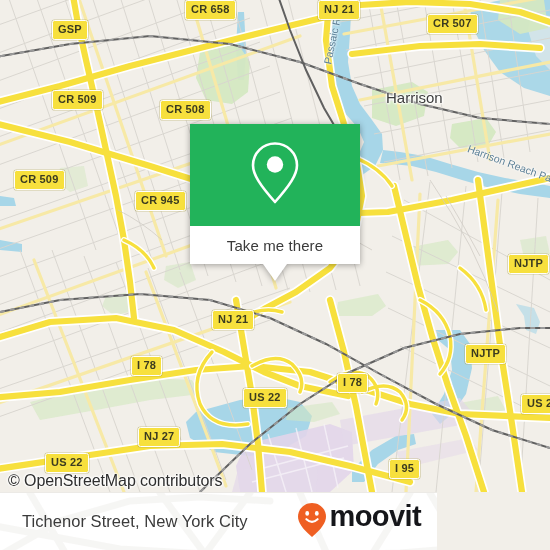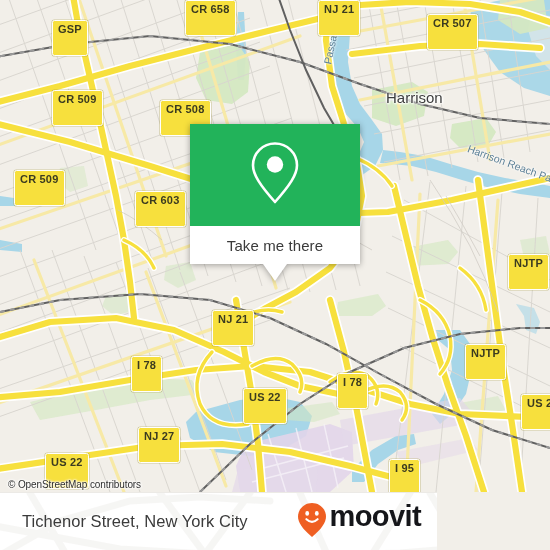--- a/index.html
+++ b/index.html
@@ -16,38 +16,38 @@
     position: absolute; left: 0; top: 0;
     width: 550px; height: 492px;
     background: #f2efe9;
     overflow: hidden;
   }
   #map svg { position: absolute; left: 0; top: 0; }
 
   .attrib {
     position: absolute;
     left: 8px; bottom: 2px;
-    font-size: 10px;
+    font-size: 16px;
     color: #2e2e2e;
     letter-spacing: -0.1px;
     z-index: 40;
     text-shadow: 0 0 2px #fff, 0 0 3px #fff, 1px 0 2px #fff, -1px 0 2px #fff;
   }
 
   
   .shield {
     position: absolute;
     background: #f7e03d;
     border: 1.6px solid #ffffff;
     border-radius: 2.5px;
     color: #3b3b20;
     font-size: 11px;
     font-weight: bold;
     line-height: 1;
-    padding: 3px 5px 20px 5px;
+    padding: 3px 5px 4px 5px;
     letter-spacing: 0.2px;
     white-space: nowrap;
     z-index: 25;
     box-shadow: 0 0 0 0.6px rgba(160,150,60,.45);
   }
 
   
   .place-label {
     position: absolute;
     font-size: 15px;
@@ -371,21 +371,21 @@
     </svg>
 
     <div id="shields-layer">
         <div class="shield" style="left: 52px; top: 20px;">GSP</div>
         <div class="shield" style="left: 185px; top: 0px;">CR 658</div>
         <div class="shield" style="left: 318px; top: 0px;">NJ 21</div>
         <div class="shield" style="left: 427px; top: 14px;">CR 507</div>
         <div class="shield" style="left: 52px; top: 90px;">CR 509</div>
         <div class="shield" style="left: 160px; top: 100px;">CR 508</div>
         <div class="shield" style="left: 14px; top: 170px;">CR 509</div>
-        <div class="shield" style="left: 135px; top: 191px;">CR 603</div>
+        <div class="shield" style="left: 135px; top: 191px;">CR 945</div>
         <div class="shield" style="left: 508px; top: 254px;">NJTP</div>
         <div class="shield" style="left: 212px; top: 310px;">NJ 21</div>
         <div class="shield" style="left: 465px; top: 344px;">NJTP</div>
         <div class="shield" style="left: 131px; top: 356px;">I 78</div>
         <div class="shield" style="left: 337px; top: 373px;">I 78</div>
         <div class="shield" style="left: 243px; top: 388px;">US 22</div>
         <div class="shield" style="left: 521px; top: 394px;">US 22</div>
         <div class="shield" style="left: 138px; top: 427px;">NJ 27</div>
         <div class="shield" style="left: 45px; top: 453px;">US 22</div>
         <div class="shield" style="left: 389px; top: 459px;">I 95</div>

